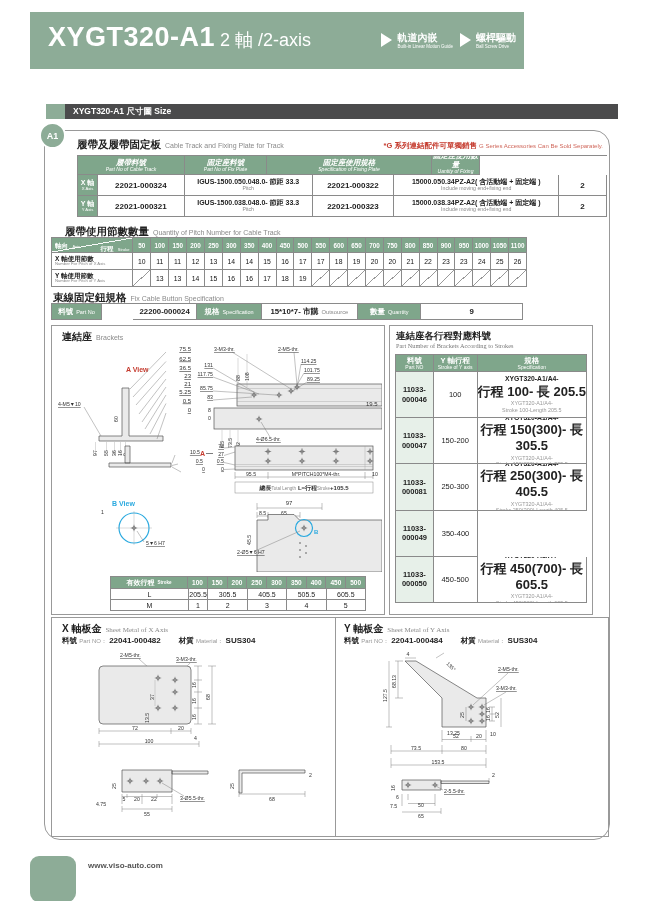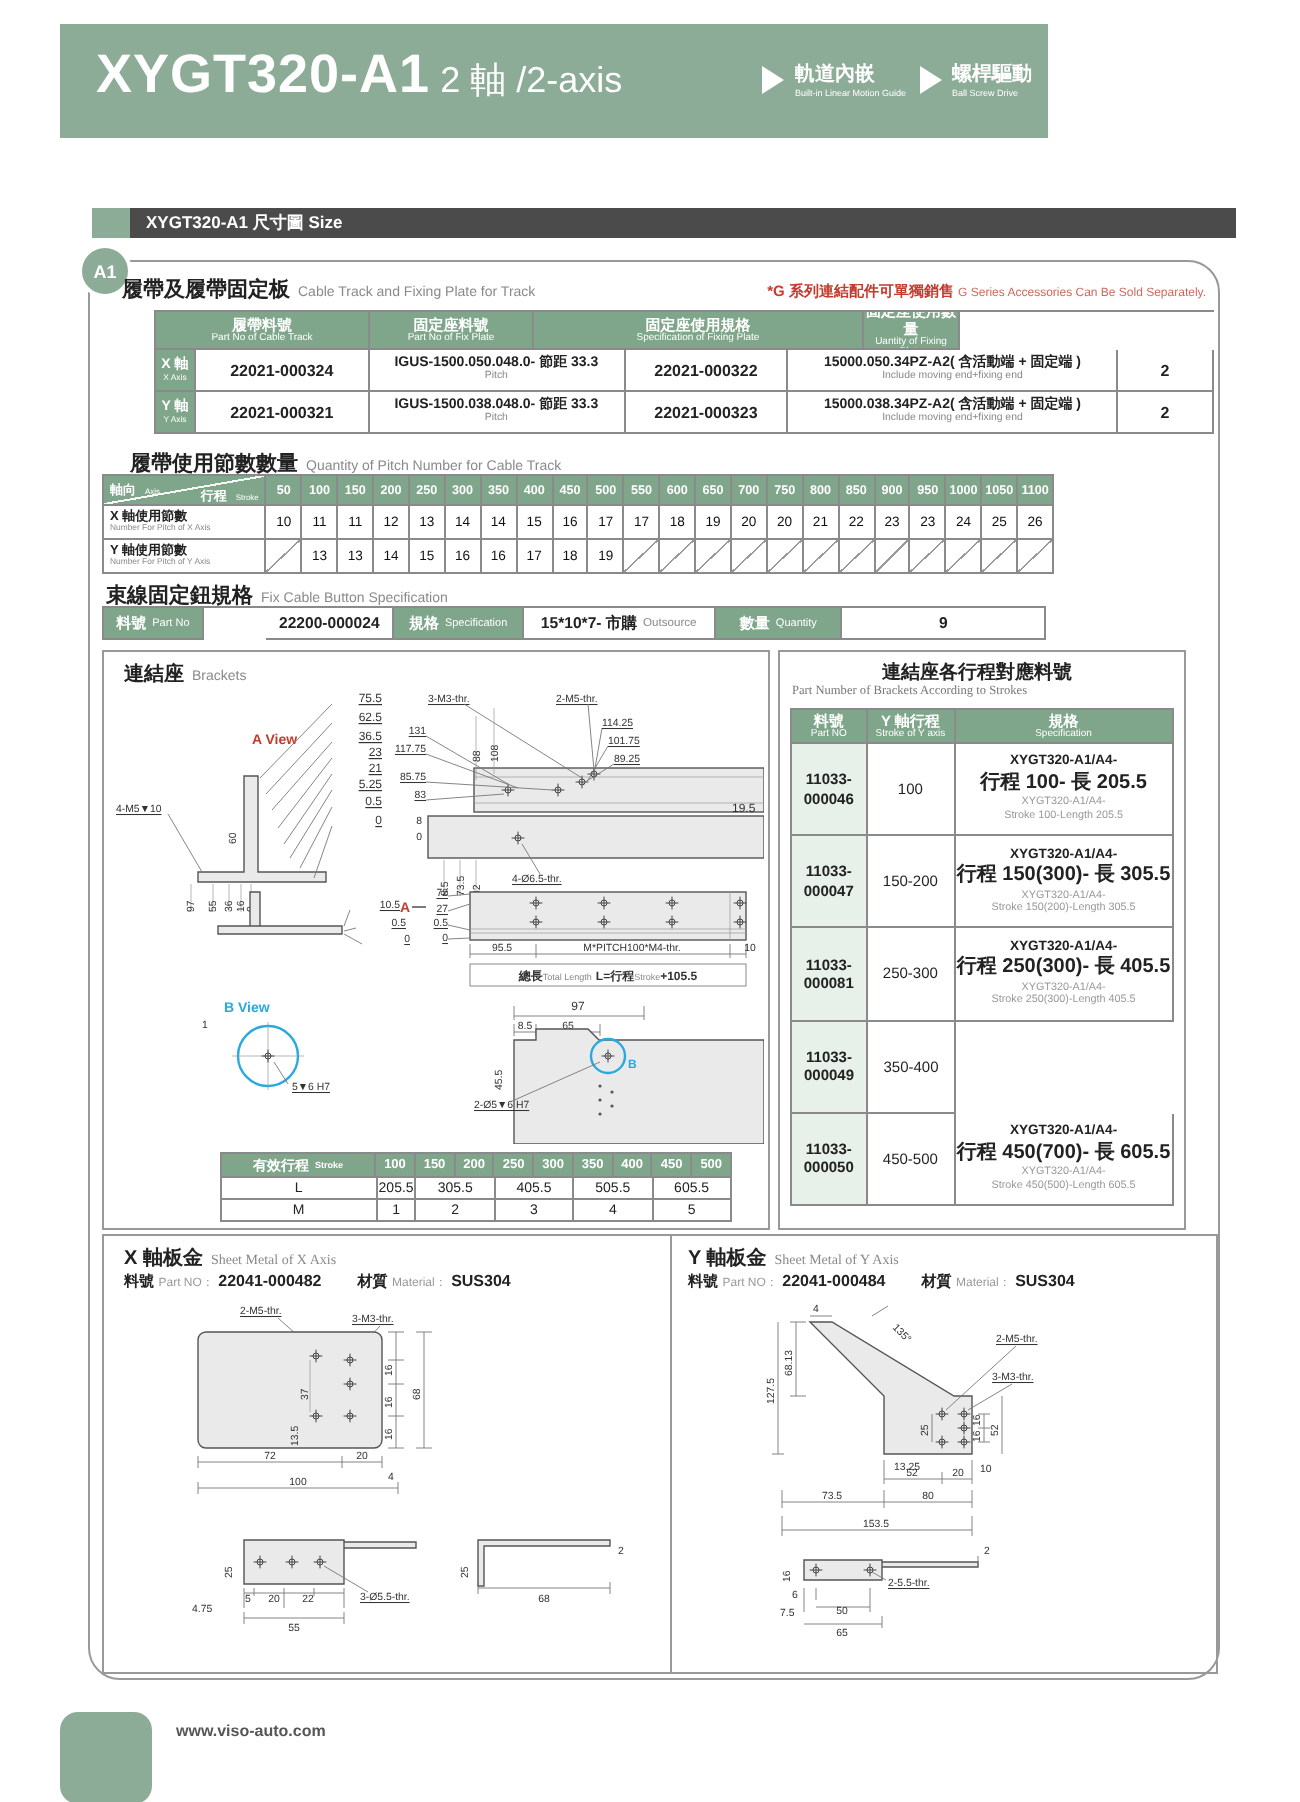--- a/index.html
+++ b/index.html
@@ -32,21 +32,21 @@
   
   .tbl{border-top:.75px solid #8a8a8a;border-left:.75px solid #8a8a8a;box-sizing:border-box;}
   .tbl .c{border-right:.75px solid #8a8a8a;border-bottom:.75px solid #8a8a8a;box-sizing:border-box;display:flex;flex-direction:column;align-items:center;justify-content:center;text-align:center;overflow:hidden;}
   .r{display:flex;}
   .hcell{background:#7FA68B;color:#fff;}
   .hz{font-size:7.5px;font-weight:bold;line-height:1.2;}
   .he{font-size:5px;line-height:1.1;}
   
   .tb1{position:absolute;left:32px;top:24px;width:530px;}
   .w-h1{width:107px;}.w-ax{width:20px;}.w-pn{width:87px;}.w-sp{width:128px;}.w-fp{width:82px;}.w-fs{width:165px;}.w-qt{width:48px;}
-  .tb1 .rh .c{height:19px;}
+  .tb1 .rh .c{height:19px;font-style:italic;}
   .tb1 .rd .c{height:21px;background:#fff;}
   .tb1 .rd .w-ax{background:#7FA68B;color:#fff;}
   .az{font-size:7px;font-weight:bold;line-height:1.1;}
   .ae{font-size:4.2px;line-height:1.1;}
   .pv{font-size:8px;font-weight:bold;color:#222;}
   .sp1{font-size:7px;font-weight:bold;color:#222;line-height:1.2;}
   .sp2{font-size:5.2px;color:#888;line-height:1.1;}
   
   .pt{position:absolute;left:6px;top:106px;width:476px;}
   .pt .c{background:#fff;}
@@ -84,30 +84,30 @@
   .st-lbl{width:78px;flex-direction:row !important;gap:3px;}
   .st-cells{display:flex;flex:1;}
   .stw{width:19.78px;}
   .stw2{width:39.56px;}
   .st-tbl .rsh .c{height:12px;}
   .st-tbl .rsd .c{height:11px;}
   .sth{background:#7FA68B;color:#fff;font-size:6.5px;font-weight:bold;}
   .st-hz{font-size:7px;font-weight:bold;}
   .st-he{font-size:4.5px;}
   
-  .rt-title{position:absolute;left:6px;top:4px;font-size:9.5px;font-weight:bold;color:#222;white-space:nowrap;margin-left:45px;}
+  .rt-title{position:absolute;left:6px;top:4px;font-size:9.5px;font-weight:bold;color:#222;white-space:nowrap;}
   .rt-sub{position:absolute;left:6px;top:16px;font-size:6.3px;color:#777;white-space:nowrap;}
   .bt{position:absolute;left:5px;top:28px;width:192px;}
   .btw1{width:38px;}.btw2{width:44px;}.btw3{width:110px;}
   .bt .rbh .c{height:17px;}
   .bt-body .c{height:46.2px;background:#fff;}
   .bt-body .pnc{background:#E7F0E9;font-size:7.5px;font-weight:bold;color:#222;line-height:1.25;}
   .bt-body .stc2{font-size:7.5px;color:#222;}
   .spz1{font-size:6.8px;font-weight:bold;color:#222;line-height:1.25;display:block;}
-  .spz2{font-size:10px;font-weight:bold;color:#222;line-height:1.25;display:block;}
+  .spz2{font-size:13px;font-weight:bold;color:#222;line-height:1.25;display:block;}
   .spe{font-size:5.4px;color:#999;line-height:1.25;display:block;}
   
   .sm-t{position:absolute;display:flex;align-items:baseline;gap:4px;white-space:nowrap;}
   .smz{font-size:10px;font-weight:bold;color:#222;}
   .sme{font-size:7px;color:#8a8a8a;}
   .sm-pn{position:absolute;font-size:8px;color:#222;white-space:nowrap;}
   .sm-pn .kz{font-weight:bold;font-size:7.5px;}
   .sm-pn .ke{color:#999;font-size:6px;}
   .sm-pn .val{font-weight:bold;font-size:8px;}
   .sm-pn .gap{display:inline-block;width:18px;}
@@ -156,21 +156,21 @@
   </div>
 
   <div class="secbar">
     <div class="secsq"></div>
     <div class="secdark">XYGT320-A1 尺寸圖 Size</div>
   </div>
 
   <div class="cbox">
     <div class="a1c">A1</div>
 
-    <div class="sec-t" style="left:16px;top:7px;">
+    <div class="sec-t" style="left:32px;top:7px;">
       <span class="tz">履帶及履帶固定板</span>
       <span class="te">Cable Track and Fixing Plate for Track</span>
     </div>
     <div class="g-note">
       <span class="gz">*G 系列連結配件可單獨銷售</span>
       <span class="ge">G Series Accessories Can Be Sold Separately.</span>
     </div>
 
     <div class="tb1 tbl">
       <div class="r rh">

